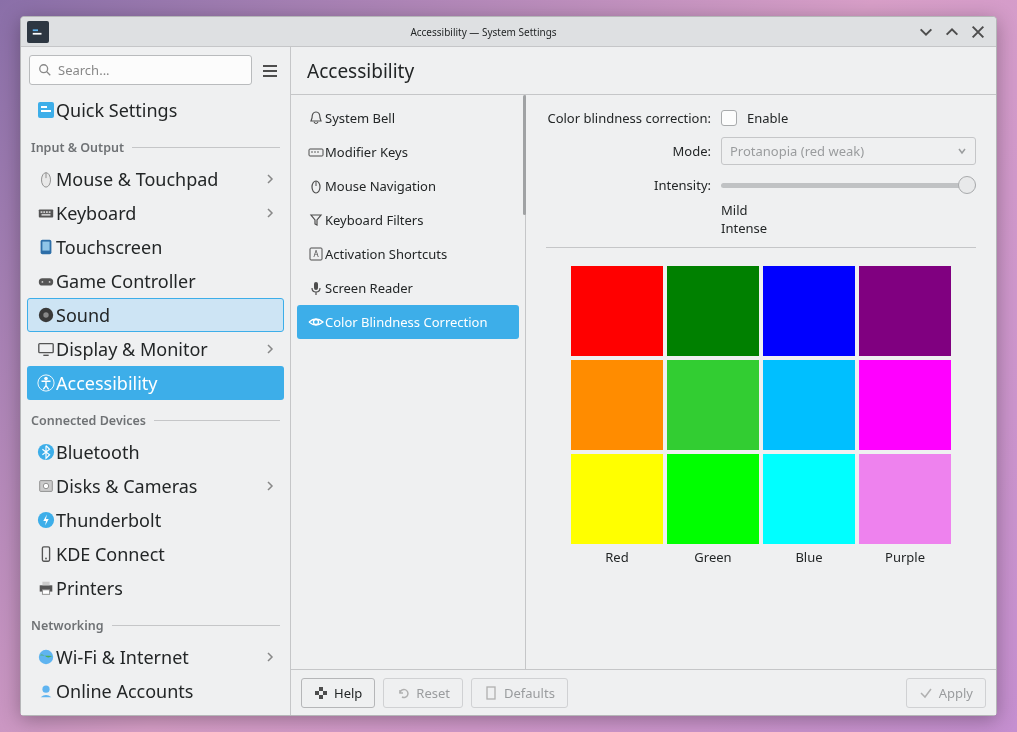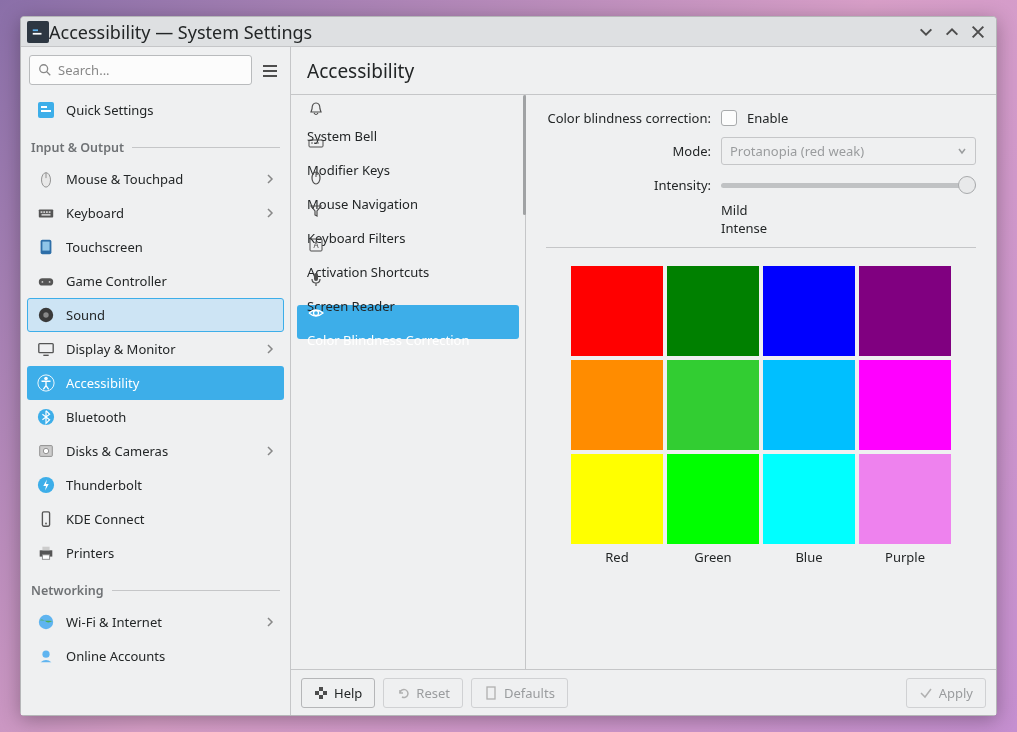--- a/index.html
+++ b/index.html
@@ -1,48 +1,48 @@
 <!DOCTYPE html>
 <html><head>
 <meta charset="utf-8">
 <style>
   * { box-sizing: border-box; margin: 0; padding: 0; font-family: "Noto Sans", "Segoe UI", sans-serif; }
   body { background: linear-gradient(135deg, #8a6fa8 0%, #d89fc8 50%, #c58fd0 100%); width: 1017px; height: 732px; overflow: hidden; }
   .window { position: absolute; left: 20px; top: 16px; width: 977px; height: 700px; background: #eff0f1; border: 1px solid #b5b6b8; border-radius: 4px; display: flex; flex-direction: column; box-shadow: 0 4px 20px rgba(0,0,0,0.3); }
   .titlebar { height: 30px; display: flex; align-items: center; background: #dee0e2; border-bottom: 1px solid #c5c6c8; border-radius: 4px 4px 0 0; }
   .titlebar-icon { width: 22px; height: 22px; margin-left: 6px; background: #2d3742; border-radius: 2px; display:flex; align-items:center; justify-content:center;}
   .titlebar-icon svg { width:14px; height:14px; }
-  .titlebar-title { flex: 1; text-align: left; font-size: 18px; color: #232627; }
+  .titlebar-title { flex: 1; text-align: center; font-size: 10px; color: #232627; }
   .win-controls { display: flex; gap: 10px; padding-right: 10px; }
   .win-btn { width: 16px; height: 16px; display:flex; align-items:center; justify-content:center; cursor:pointer; }
   .win-btn svg { stroke: #4d4d4d; stroke-width:1.5; fill:none; }
 
   .body { flex: 1; display: flex; min-height: 0; }
   .sidebar { width: 270px; border-right: 1px solid #c5c6c8; display: flex; flex-direction: column; background: #eff0f1; }
   .search-row { display:flex; align-items:flex-end; padding: 8px 8px 8px 8px; gap:6px; }
   .search-box { flex:1; height: 30px; background: #fcfcfc; border:1px solid #b9bbbd; border-radius:3px; display:flex; align-items:center; padding:0 8px; gap:6px; }
   .search-box input { border:none; outline:none; background:transparent; font-size:13px; flex:1; color:#232627;}
   .search-box input::placeholder { color:#888; }
   .hamburger { width:28px; height:28px; display:flex; align-items:center; justify-content:center; cursor:pointer; }
 
   .nav { flex:1; overflow-y:auto; padding: 0 6px 6px 6px; }
-  .nav-item { display:flex; align-items:center; height:34px; padding:0 8px; gap:10px; border-radius:3px; font-size:13px; color:#232627; cursor:pointer; border:1px solid transparent;}
+  .nav-item { display:flex; align-items:center; height:34px; padding:0 8px; border-radius:3px; font-size:18px; color:#232627; cursor:pointer; border:1px solid transparent;}
   .nav-item.focused { background:#cde4f4; border:1px solid #3daee9; }
   .nav-item.selected { background:#3daee9; color:#fff; }
   .nav-item .ico { width:20px; height:20px; display:flex; align-items:center; justify-content:center; flex-shrink:0; }
   .nav-item .chev { margin-left:auto; }
   .section-head { display:flex; align-items:center; gap:8px; padding: 12px 4px 6px 4px; }
   .section-head .lbl { font-size:12.5px; font-weight:600; color:#6f7275; white-space:nowrap; }
   .section-head .line { flex:1; height:1px; background:#c5c6c8; }
 
   .subnav { width: 235px; border-right: 1px solid #c5c6c8; background:#eff0f1; padding:6px; position:relative;}
   .subnav::after { content:""; position:absolute; right:-1px; top:0; width:3px; height:120px; background:#a0a2a4; border-radius:2px;}
   .page-title-row { height:48px; display:flex; align-items:center; padding:0 16px; border-bottom:1px solid #c5c6c8; background:#eff0f1;}
   .page-title { font-size:19px; color:#232627; }
-  .sub-item { display:flex; height:34px; padding:0 10px; gap:10px; border-radius:3px; font-size:13px; color:#232627; cursor:pointer;flex-direction:column;}
+  .sub-item { display:flex; align-items:center; height:34px; padding:0 10px; border-radius:3px; font-size:13px; color:#232627; cursor:pointer;}
   .sub-item.selected { background:#3daee9; color:#fff; }
   .sub-item .ico { width:18px; height:18px; display:flex; align-items:center; justify-content:center; }
 
   .main-col { flex:1; display:flex; flex-direction:column; min-width:0;}
   .content-row { flex:1; display:flex; min-height:0;}
   .content { flex:1; padding:14px 20px; overflow:auto; background:#eff0f1;}
   .form-row { display:flex; align-items:center; margin-bottom:10px; gap:10px;}
   .form-label { width:165px; text-align:right; font-size:13px; color:#232627;}
   .checkbox { width:16px; height:16px; border:1px solid #a8aaac; border-radius:3px; background:#fcfcfc;}
   .cb-label { font-size:13px; color:#232627;}
@@ -215,20 +215,24 @@
           <span class="ico">
               <svg viewBox="0 0 20 20" width="18" height="18">
                 <circle cx="10" cy="10" r="9" fill="#3daee9" stroke="#fff"></circle>
                 <circle cx="10" cy="5" r="2" fill="#fff"></circle>
                 <path d="M5 8 L15 8 M10 8 L10 13 M10 13 L7 17 M10 13 L13 17" stroke="#fff" stroke-width="1.5" fill="none"></path>
               </svg>
             </span>
           <span>Accessibility</span>
         </div>
 
+        <div class="section-head">
+            <span class="lbl">Connected Devices</span>
+            <span class="line"></span>
+          </div>
         <div class="nav-item">
           <span class="ico">
               <svg viewBox="0 0 20 20" width="18" height="18">
                 <circle cx="10" cy="10" r="9" fill="#3daee9"></circle>
                 <path d="M10 3 L10 17 L14 13 L6 7 M10 3 L14 7 L6 13" stroke="#fff" stroke-width="1.3" fill="none"></path>
               </svg>
             </span>
           <span>Bluetooth</span>
         </div>
         <div class="nav-item">

